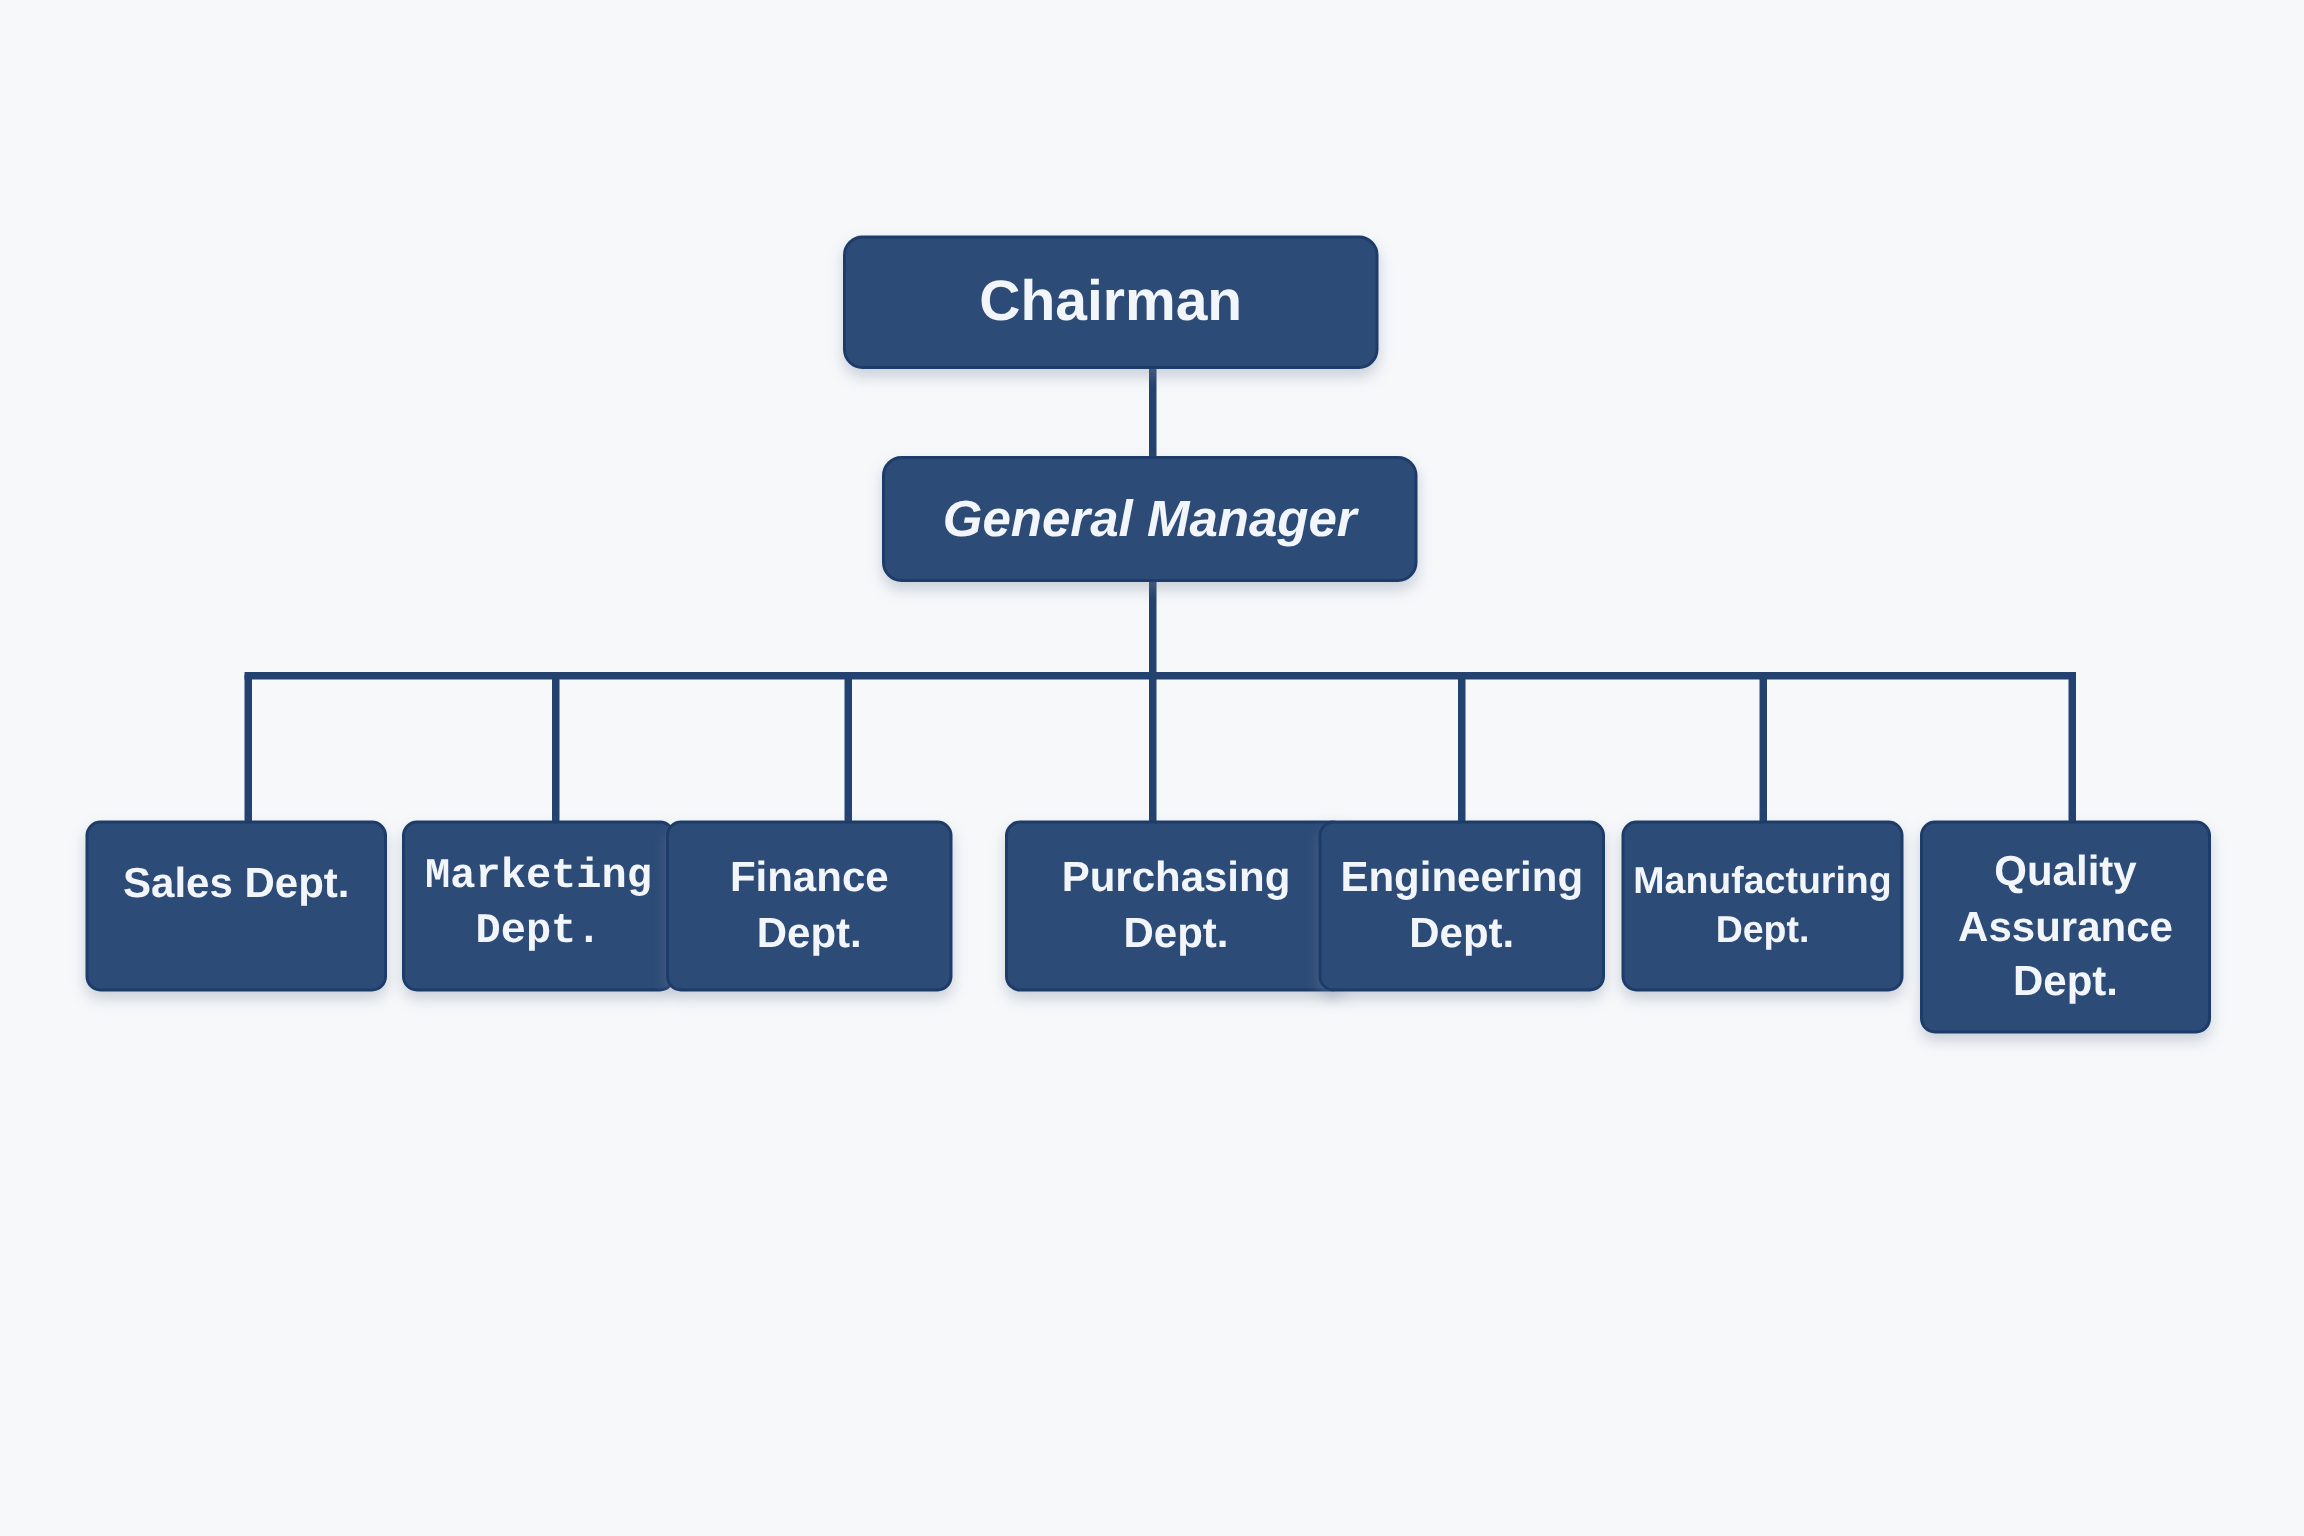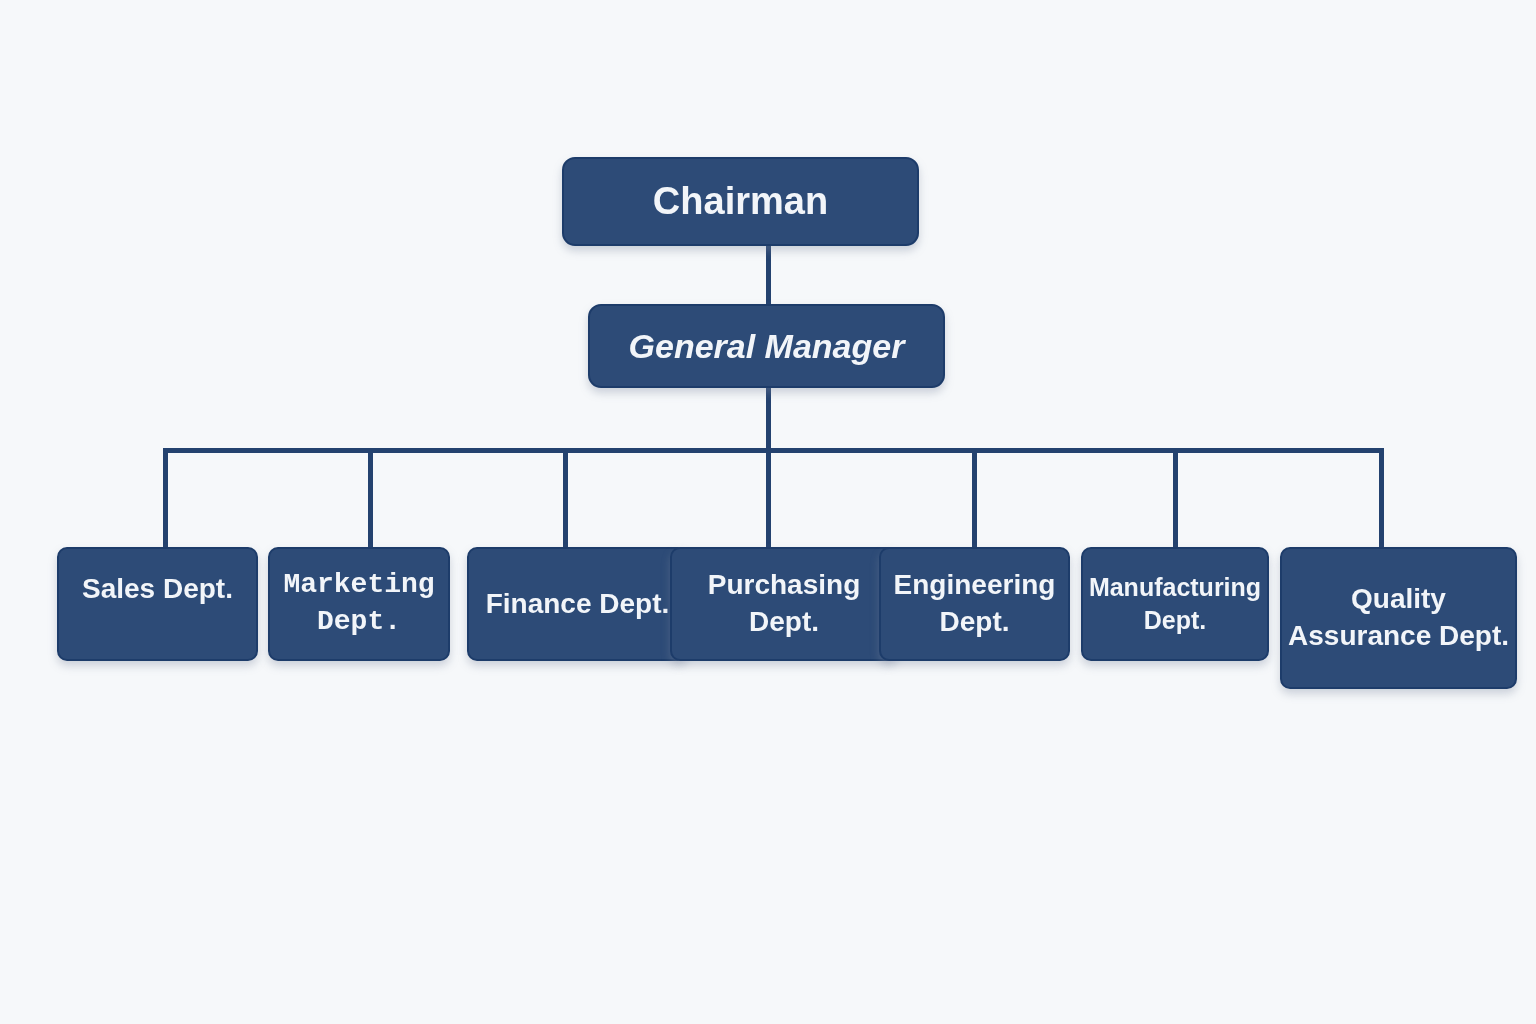--- a/index.html
+++ b/index.html
@@ -66,25 +66,25 @@
 
   .dept {
     top: 547px; height: 114px;
     border-radius: 10px;
     font-size: 28px;
     line-height: 1.32;
     padding: 0 6px;
   }
   .dept-sales         { left: 57px;  width: 201px; align-items: flex-start; padding-top: 22px; text-align: right; }
   .dept-marketing     { left: 268px; width: 182px; font-family: Liberation Mono, monospace; }
-  .dept-finance       { left: 467px; width: 221px; justify-content: center; }
+  .dept-finance       { left: 444px; width: 191px; justify-content: center; }
   .dept-purchasing    { left: 670px; width: 228px; }
   .dept-engineering   { left: 879px; width: 191px; }
   .dept-manufacturing { left: 1081px; width: 188px; font-size: 25px; }
-  .dept-quality       { left: 1280px; width: 237px; height: 142px; }
+  .dept-quality       { left: 1280px; width: 194px; height: 142px; }
 </style>
 </head>
 <body>
 
 <div class="canvas">
 
   <div class="line ln-chairman-gm"></div>
   <div class="line ln-gm-trunk"></div>
   <div class="line ln-bus"></div>
   <div class="line drop drop-sales"></div>

